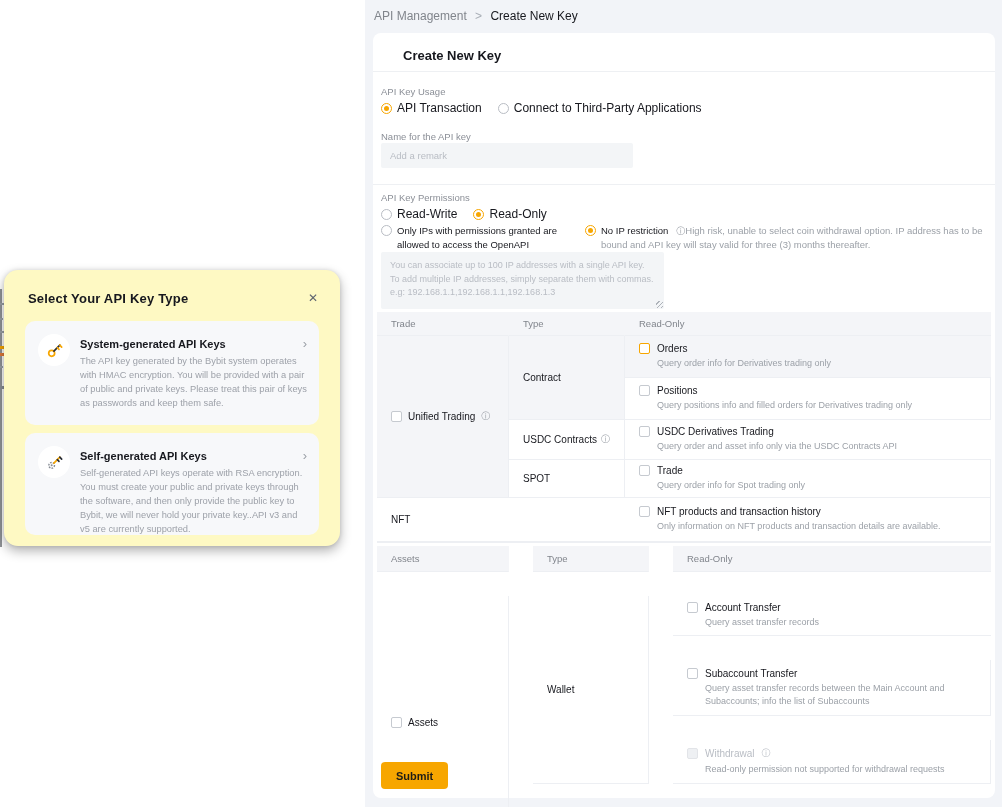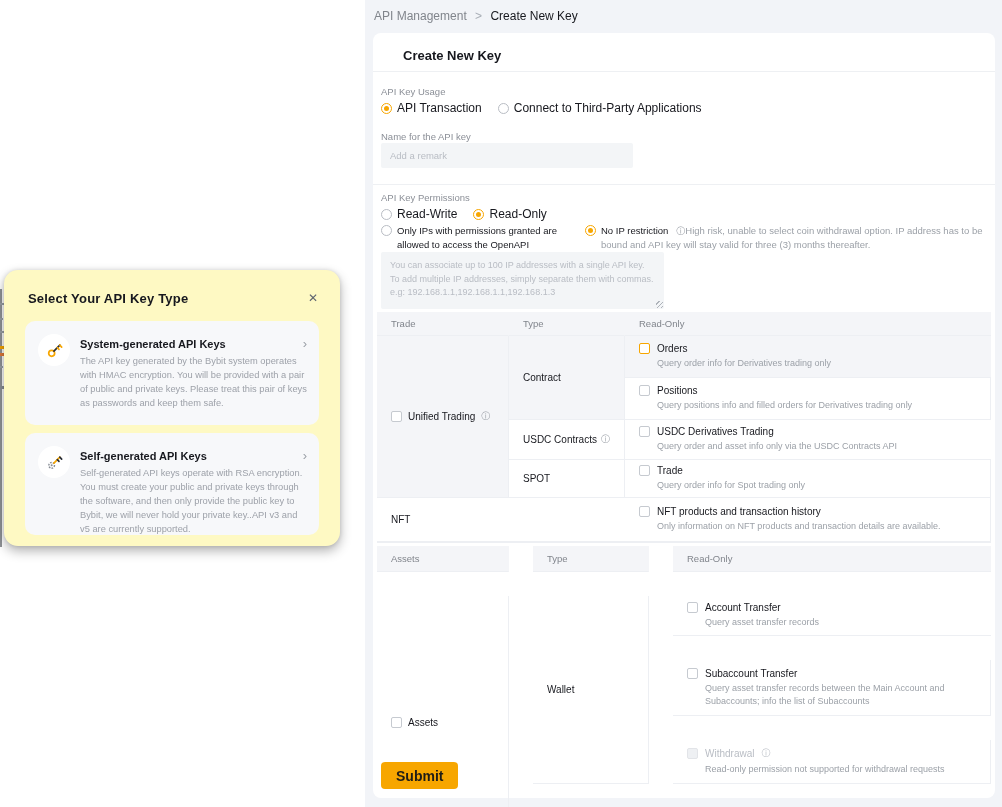--- a/index.html
+++ b/index.html
@@ -52,21 +52,21 @@
   .perm { display:flex; flex-direction:column; justify-content:center; gap:3px; }
   .perm .top { display:flex; align-items:center; gap:7px; }
   .perm .lbl { font-size:10px; color:#17181e; }
   .perm .desc { font-size:9px; color:#9ca1a8; margin-left:18px; line-height:1.4; }
   .cb { width:11px; height:11px; min-width:11px; border:1px solid #c6cad0; border-radius:2px; background:#fff; cursor:pointer; }
   .cb.hl { border-color:#f7a600; }
   .cb.dis { background:#eef0f3; border-color:#e2e4e8; cursor:default; }
   .perm.dis .lbl { color:#b9bdc4; }
   .tbl .info-gray { color:#9ca1a8; }
 
-  .submit-btn { position:absolute; left:8px; top:729px; height:27px; padding:0 15px; background:#f7a600; border:none; border-radius:4px; font-size:14px; font-weight:bold; color:#1f1d16; font-family:"Liberation Sans",sans-serif; cursor:pointer; }
+  .submit-btn { position:absolute; left:8px; top:729px; height:27px; padding:0 15px; background:#f7a600; border:none; border-radius:4px; font-size:11px; font-weight:bold; color:#1f1d16; font-family:"Liberation Sans",sans-serif; cursor:pointer; }
 
   
   .modal { position:absolute; left:4px; top:270px; width:336px; height:276px; background:#fef9c3; border-radius:14px; box-shadow:0 5px 12px rgba(0,0,0,.30), 0 0 4px rgba(0,0,0,.12); }
   .modal-title { position:absolute; left:24px; top:21px; font-size:13px; font-weight:bold; color:#17181e; letter-spacing:.2px; }
   .modal-close { position:absolute; right:20px; top:19px; font-size:12px; color:#5f6570; cursor:pointer; padding:2px; }
   .opt-card { position:absolute; left:21px; width:294px; background:#f7f8fa; border-radius:10px; padding:13px 12px 12px 13px; display:flex; gap:10px; cursor:pointer; }
   .opt-card.c1 { top:51px; height:104px; }
   .opt-card.c2 { top:163px; height:102px; }
   .opt-icon { width:32px; height:32px; min-width:32px; border-radius:50%; background:#ffffff; display:flex; align-items:center; justify-content:center; }
   .opt-body { flex:1; }

